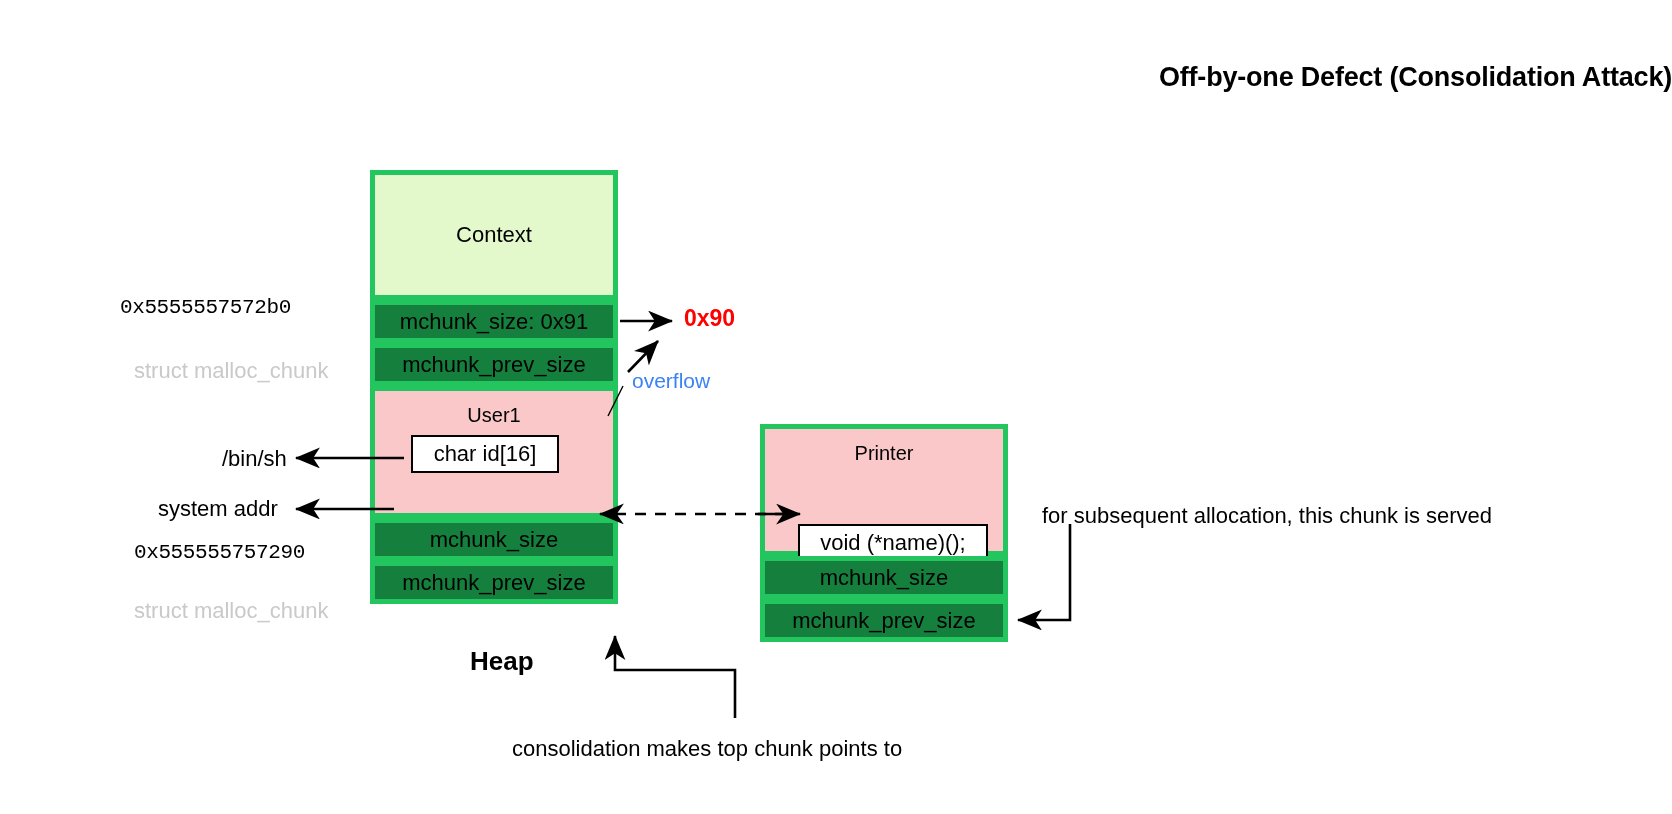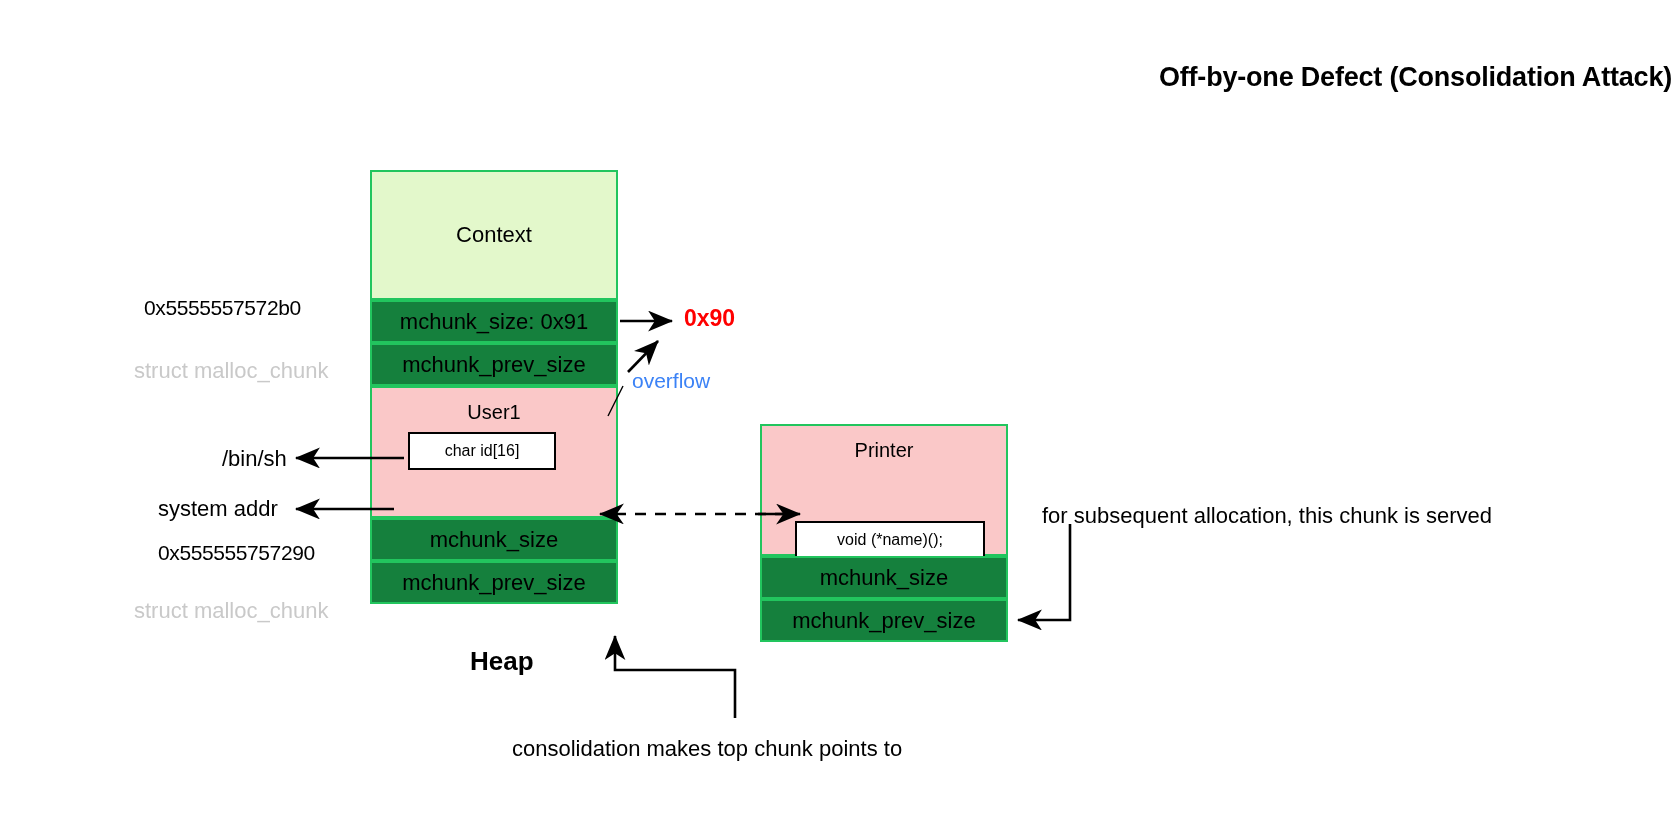--- a/index.html
+++ b/index.html
@@ -43,63 +43,62 @@
   }
 
   
   .chunk-col {
     position: absolute;
     box-sizing: border-box;
   }
   .row {
     position: absolute;
     box-sizing: border-box;
-    border: 2px solid #22c55e;
+    border: 5px solid #22c55e;
     display: flex;
     align-items: center;
     justify-content: center;
     font-size: 22px;
     line-height: 1;
     white-space: nowrap;
   }
   .row.ctx   { background: #e3f8cb; }
   .row.meta  { background: #15803d; }
   .row.user  { background: #fac8c8; }
 
   .user-inner {
     position: absolute;
     box-sizing: border-box;
     background: #ffffff;
     border: 2px solid #000000;
     display: flex;
     align-items: center;
     justify-content: center;
-    font-size: 16px;
+    font-size: 22px;
     white-space: nowrap;
   }
   .user-title {
     position: absolute;
     width: 100%;
     text-align: center;
     font-size: 20px;
     white-space: nowrap;
   }
 
   
   .lbl {
     position: absolute;
     font-size: 22px;
     white-space: nowrap;
     line-height: 1;
   }
   .lbl.addr {
-    font-family: Liberation Sans, sans-serif;
+    font-family: Liberation Mono, monospace;
     font-size: 21px;
     letter-spacing: -0.4px;
-    margin-left: 24px;
   }
   .lbl.muted { color: #c9c9c9; }
   .lbl.red   { color: #ff0000; font-weight: bold; font-size: 23px; }
   .lbl.red-sm{ color: #3b82f6; font-size: 21px; }
   .lbl.bold  { font-weight: bold; }
 </style>
 </head>
 <body>
 
 <div id="canvas">

